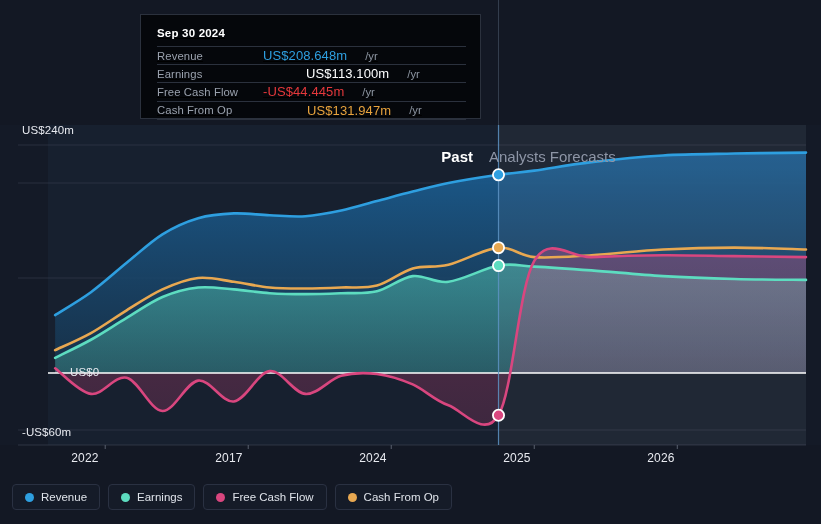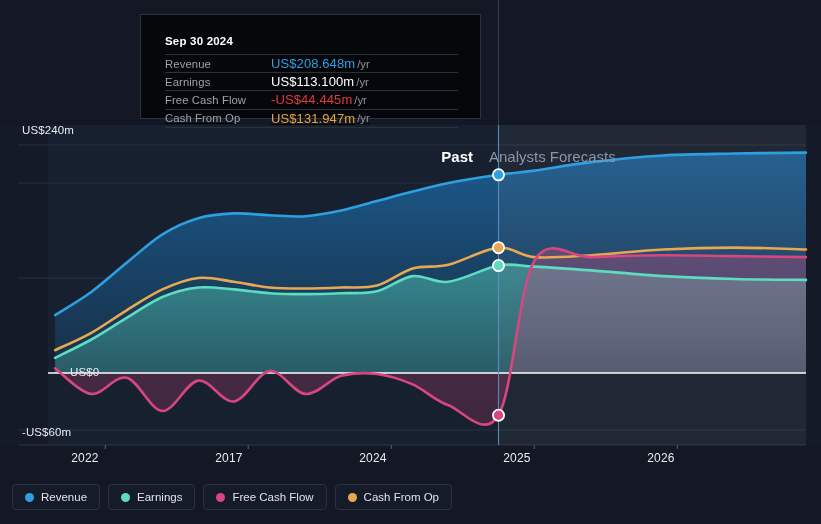--- a/index.html
+++ b/index.html
@@ -15,27 +15,27 @@
   .xlab{position:absolute;color:#e8eaf0;font-size:12px;letter-spacing:.2px;white-space:nowrap;transform:translateX(-50%);}
 
   
   .region-lab{position:absolute;font-size:15px;white-space:nowrap;}
   #past-label{color:#ffffff;font-weight:600;right:calc(821px - 473px);top:148px;}
   #forecast-label{color:#8d95a6;left:489px;top:148px;}
 
   
   #tooltip{position:absolute;left:140px;top:14px;width:341px;height:105px;
            background:#05070b;border:1px solid #2b313d;box-sizing:border-box;
-           padding:12px;z-index:40;text-decoration:underline;}
+           padding:4px;z-index:40;text-decoration:underline;}
   #tt-date{color:#ffffff;font-size:11.5px;font-weight:bold;padding:8px 0 7px 12px;letter-spacing:.2px;}
   .tt-row{display:flex;align-items:center;height:17.2px;border-top:1px solid #2b313d;
           margin:0 10px 0 12px;}
   .tt-name{color:#9aa1ad;font-size:11.3px;width:106px;flex:none;letter-spacing:.1px;}
   .tt-val{font-size:13px;letter-spacing:.1px;}
-  .tt-unit{color:#8e96a2;font-size:11.3px;margin-left:2px;}
+  .tt-unit{color:#8e96a2;font-size:11.3px;margin-left:18px;}
   #tt-foot{border-top:1px solid #2b313d;margin:0 10px 0 12px;height:1px;}
 
   
   #legend{position:absolute;left:12px;top:484px;display:flex;gap:8px;}
   .lg-item{display:flex;align-items:center;gap:7px;border:1px solid #2a3142;border-radius:4px;
            height:26px;padding:0 12px;background:#151b28;box-sizing:border-box;}
   .lg-dot{width:9px;height:9px;border-radius:50%;flex:none;}
   .lg-text{color:#dfe3ea;font-size:11.5px;white-space:nowrap;}
 </style>
 </head>
@@ -129,31 +129,31 @@
   <div id="tooltip">
     <div id="tt-date">Sep 30 2024</div>
     <div id="tt-rows">
         <div class="tt-row">
           <span class="tt-name">Revenue</span>
           <span class="tt-val" style="color: rgb(46, 159, 224);">US$208.648m</span>
           <span class="tt-unit">/yr</span>
         </div>
         <div class="tt-row">
           <span class="tt-name">Earnings</span>
-          <span class="tt-val" style="color: rgb(255, 255, 255);">US$113.100m</span>
+          <span class="tt-val" style="color: rgb(255, 255, 255); margin-left: 43px;">US$113.100m</span>
           <span class="tt-unit">/yr</span>
         </div>
         <div class="tt-row">
           <span class="tt-name">Free Cash Flow</span>
           <span class="tt-val" style="color: rgb(229, 56, 59); text-align: right;">-US$44.445m</span>
           <span class="tt-unit">/yr</span>
         </div>
         <div class="tt-row">
           <span class="tt-name">Cash From Op</span>
-          <span class="tt-val" style="color: rgb(232, 163, 61);">US$131.947m</span>
+          <span class="tt-val" style="color: rgb(232, 163, 61); margin-left: 44px;">US$131.947m</span>
           <span class="tt-unit">/yr</span>
         </div>
       </div>
     <div id="tt-foot"></div>
   </div>
 
   <div id="legend">
       <div class="lg-item">
         <span class="lg-dot" style="background: rgb(46, 159, 224);"></span>
         <span class="lg-text">Revenue</span>

